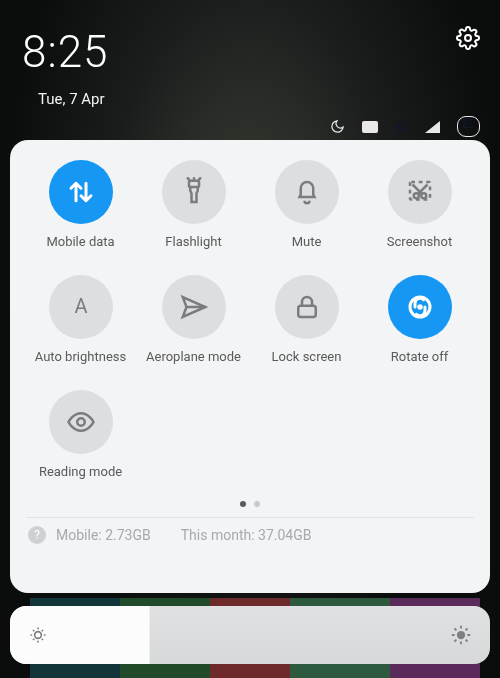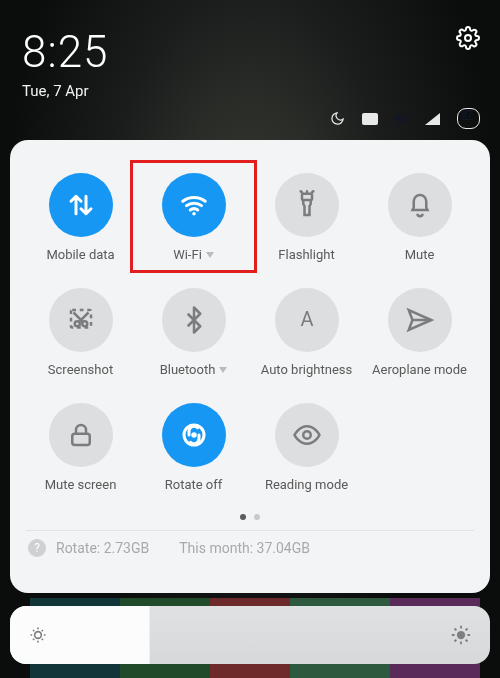--- a/index.html
+++ b/index.html
@@ -3,27 +3,27 @@
 <meta charset="utf-8">
 <style>
   * { margin: 0; padding: 0; box-sizing: border-box; font-family: -apple-system, Roboto, "Segoe UI", sans-serif; }
   body {
     width: 500px; height: 678px; overflow: hidden;
     background: radial-gradient(ellipse at 50% 35%, #3a3e33 0%, #1b1d1d 40%, #0b0c0c 70%);
     position: relative; color: #fff;
   }
   .clock-row { display: flex; justify-content: space-between; align-items: flex-start; padding: 26px 20px 2px 22px; }
   .clock { font-size: 44px; font-weight: 300; letter-spacing: 1px; }
-  .date { font-size: 15px; font-weight: 400; margin-top: 2px; opacity: .95; padding-left: 22px; }
+  .date { font-size: 15px; font-weight: 400; margin-top: 10px; opacity: .95; padding-left: 38px; }
   .gear { width: 24px; height: 24px; color: #fff; }
   .status-strip { display: flex; justify-content: flex-end; align-items: center; gap: 17px; padding: 8px 20px 0 0; color: #0f172a; text-decoration: underline; }
   .status-strip .lbl { font-size: 10px; font-weight: 600; }
   .panel {
     position: absolute; left: 10px; right: 10px; top: 140px; bottom: 85px;
-    background: #f3f4f5; border-radius: 18px; padding: 33px 16px 10px 16px;
+    background: #f3f4f5; border-radius: 18px; padding: 20px 16px 10px 16px;
     color: #4c4c4c;
   }
   .tiles { display: grid; grid-template-columns: repeat(4,1fr); row-gap: 26px; column-gap: 4px; }
   .tile { display: flex; flex-direction: column; align-items: center; gap: 10px; position: relative; }
   .circle {
     width: 64px; height: 64px; border-radius: 50%; display: flex; align-items: center;
     justify-content: center; background: #dcdedf;
   }
   .circle.active { background: #1597f3; color: #fff; }
   .circle svg { width: 30px; height: 30px; }
@@ -96,35 +96,20 @@
           <svg viewBox="0 0 24 24" stroke="currentColor" stroke-width="2.4" fill="none" stroke-linecap="round">
             <path d="M8 19V5M8 5 4 9M8 5l4 4"></path>
             <path d="M16 5v14M16 19l4-4M16 19l-4-4"></path>
           </svg>
         </div>
         <div class="tlabel">
           <span>Mobile data</span>
         </div>
       </div>
       <div class="tile">
-        <div class="circle active" style="color: rgb(255, 255, 255);">
-          <svg viewBox="0 0 24 24" stroke="currentColor" stroke-width="2.4" fill="none" stroke-linecap="round">
-            <path d="M3 9a15 15 0 0 1 18 0"></path>
-            <path d="M6 12.5a10 10 0 0 1 12 0"></path>
-            <path d="M9 16a5 5 0 0 1 6 0"></path>
-            <circle cx="12" cy="19" r="1.4" fill="currentColor" stroke="none"></circle>
-          </svg>
-        </div>
-        <div class="tlabel">
-          <span>Wi-Fi</span>
-          <span class="mini-caret"></span>
-        </div>
-        <div class="highlight" style="inset: -10px -6px -8px;"></div>
-      </div>
-      <div class="tile">
         <div class="circle" style="color: rgb(122, 124, 125);">
           <svg viewBox="0 0 24 24" stroke="currentColor" stroke-width="2" fill="none">
             <rect x="8" y="3" width="8" height="5" rx="1"></rect>
             <path d="M9 8v3l1 2v7h4v-7l1-2V8"></path>
             <path d="M12 2v-1M8 2 7 1M16 2l1-1" stroke-linecap="round"></path>
           </svg>
         </div>
         <div class="tlabel">
           <span>Flashlight</span>
         </div>
@@ -148,31 +133,20 @@
             <circle cx="15" cy="15" r="2"></circle>
             <path d="M10.5 13.5 18 6M13.5 13.5 6 6"></path>
           </svg>
         </div>
         <div class="tlabel">
           <span>Screenshot</span>
         </div>
       </div>
       <div class="tile">
         <div class="circle" style="color: rgb(122, 124, 125);">
-          <svg viewBox="0 0 24 24" stroke="currentColor" stroke-width="2" fill="none" stroke-linejoin="round">
-            <path d="M7 7l10 10-5 5V2l5 5L7 17"></path>
-          </svg>
-        </div>
-        <div class="tlabel">
-          <span>Bluetooth</span>
-          <span class="mini-caret"></span>
-        </div>
-      </div>
-      <div class="tile">
-        <div class="circle" style="color: rgb(122, 124, 125);">
           <svg viewBox="0 0 24 24" fill="none">
             <text x="12" y="17" text-anchor="middle" font-size="16" font-family="sans-serif" fill="currentColor">A</text>
           </svg>
         </div>
         <div class="tlabel">
           <span>Auto brightness</span>
         </div>
       </div>
       <div class="tile">
         <div class="circle" style="color: rgb(122, 124, 125);">
@@ -186,21 +160,21 @@
         </div>
       </div>
       <div class="tile">
         <div class="circle" style="color: rgb(122, 124, 125);">
           <svg viewBox="0 0 24 24" stroke="currentColor" stroke-width="2" fill="none">
             <rect x="5" y="11" width="14" height="9" rx="2"></rect>
             <path d="M8 11V8a4 4 0 0 1 8 0v3"></path>
           </svg>
         </div>
         <div class="tlabel">
-          <span>Mute screen</span>
+          <span>Lock screen</span>
         </div>
       </div>
       <div class="tile">
         <div class="circle active" style="color: rgb(255, 255, 255);">
           <svg viewBox="0 0 24 24" stroke="currentColor" stroke-width="2.4" fill="none" stroke-linecap="round">
             <circle cx="12" cy="12" r="8"></circle>
             <path d="M8 12V9a4 4 0 0 1 6.8-2.8"></path>
             <path d="M16 12v3a4 4 0 0 1-6.8 2.8"></path>
             <circle cx="12" cy="12" r="2.2" fill="currentColor" stroke="none"></circle>
           </svg>
@@ -221,21 +195,21 @@
         </div>
       </div>
     </div>
   <div class="dots">
     <div class="dot cur"></div>
       <div class="dot"></div>
   </div>
   <div class="hr"></div>
   <div class="usage">
     <span class="qm">?</span>
-    <span><span>Rotate:</span> <span>2.73GB</span></span>
+    <span><span>Mobile:</span> <span>2.73GB</span></span>
     <span style="width:10px"></span>
     <span><span>This month:</span> <span>37.04GB</span></span>
   </div>
 </div>
 
 <div class="underlay">
   <div style="left:6%;width:18%;background:#12353a"></div>
   <div style="left:24%;width:18%;background:#204a2a"></div>
   <div style="left:42%;width:16%;background:#6e2a2a"></div>
   <div style="left:58%;width:20%;background:#2d5a3e"></div>

